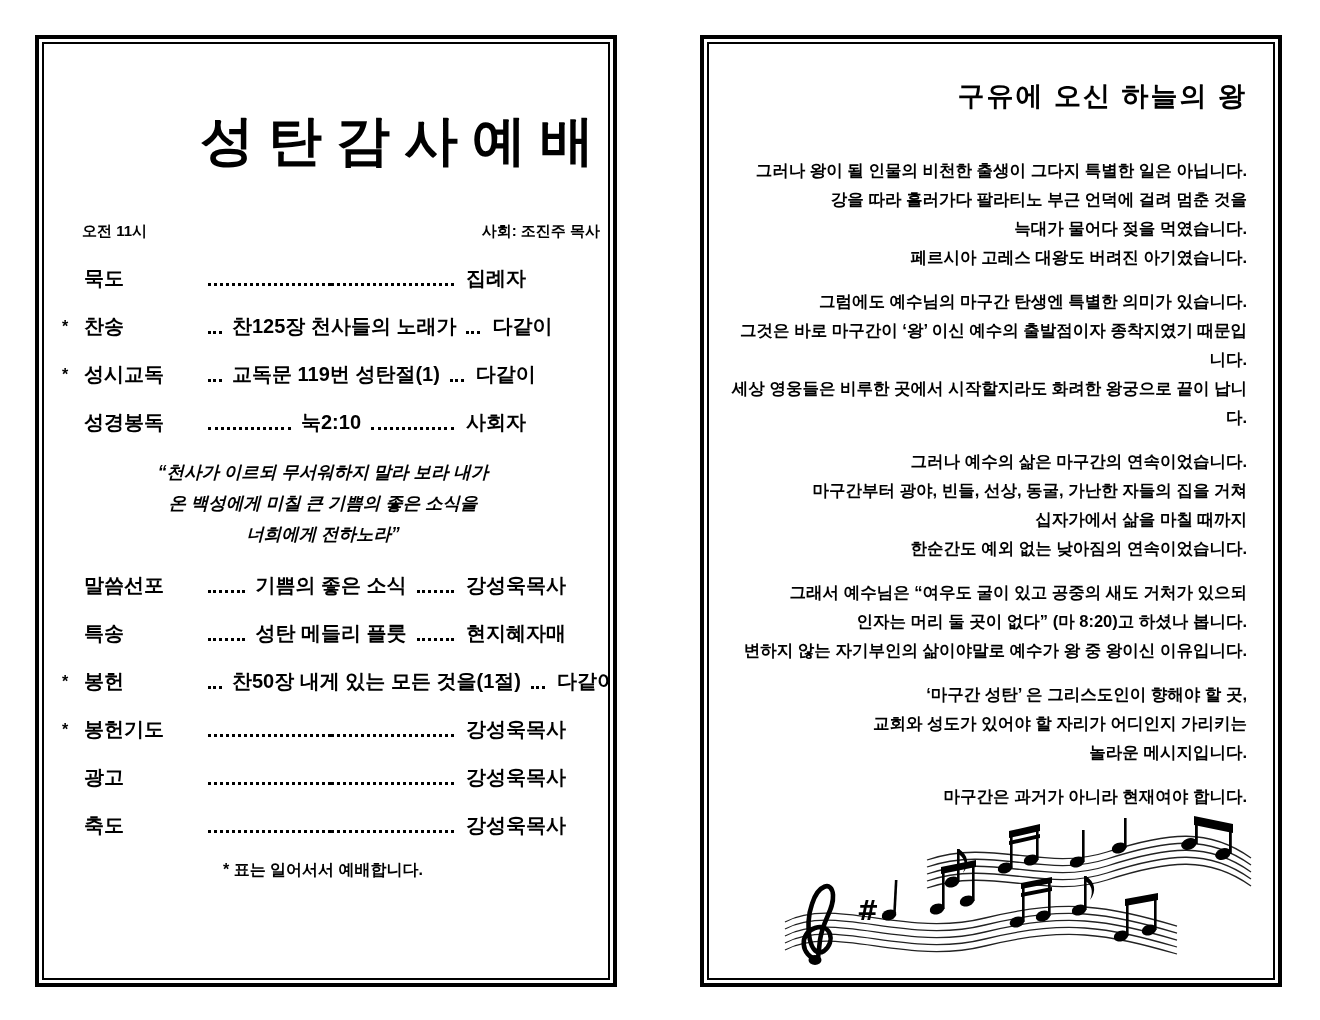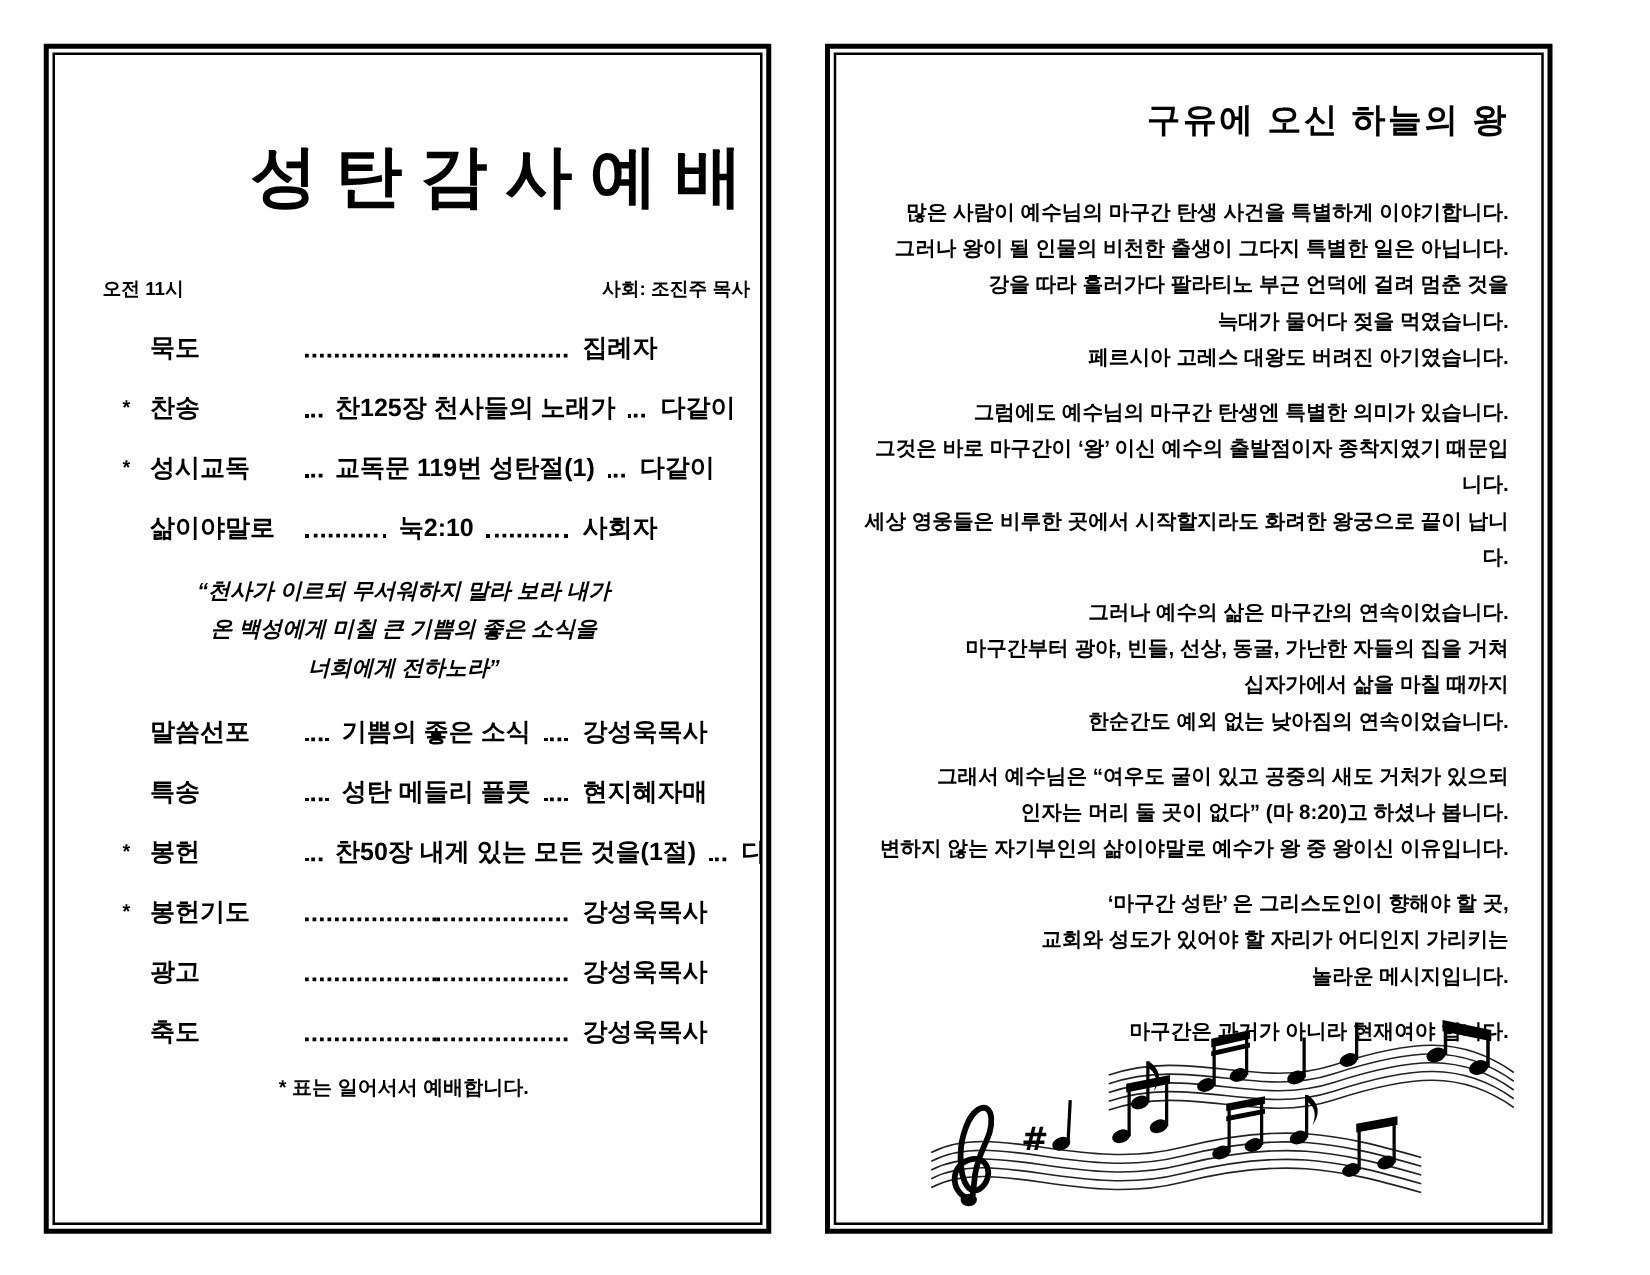--- a/index.html
+++ b/index.html
@@ -2,35 +2,35 @@
 <html><head>
 <meta charset="utf-8">
 <style>
   html,body{margin:0;padding:0;}
   body{
     width:1320px;height:1020px;background:#ffffff;color:#000;
     font-family:"Liberation Sans", sans-serif;position:relative;overflow:hidden;
   }
   .page{position:absolute;top:35px;width:582px;height:952px;border:4px solid #000;background:#fff;box-sizing:border-box;}
   .page-left{left:35px;}
-  .page-right{left:660px;}
+  .page-right{left:700px;}
   .page-inner{position:absolute;inset:3px;border:2px solid #000;box-sizing:border-box;overflow:hidden;}
 
   
   .worship-title{
     text-align:right;margin-top:60px;font-size:54px;line-height:72px;
     font-weight:bold;letter-spacing:14px;font-family:"DejaVu Serif", serif;
     white-space:nowrap;
   }
   .header-row{
     display:flex;justify-content:space-between;align-items:flex-end;
     margin:46px 8px 0 38px;font-weight:bold;font-size:15px;
   }
   .program{margin:24px 24px 0 18px;}
-  .prow{display:flex;align-items:center;height:27px;margin-bottom:21px;font-weight:bold;font-size:20px;margin-left:36px;}
+  .prow{display:flex;align-items:center;height:27px;margin-bottom:21px;font-weight:bold;font-size:20px;}
   .mark{width:22px;font-size:16px;flex:0 0 auto;}
   .plabel{flex:0 0 auto;width:112px;margin-right:12px;text-align:justify;text-align-last:justify;}
   .dots{flex:1 1 0;height:0;border-bottom:3px dotted #000;transform:translateY(6px);min-width:14px;}
   .pmid{flex:0 0 auto;margin:0 10px;white-space:nowrap;}
   .pmid:empty{display:none;}
   .pperf{flex:0 0 auto;width:118px;margin-left:12px;text-align:justify;text-align-last:justify;}
   .quote{
     text-align:center;font-weight:bold;font-size:17.5px;line-height:31px;
     margin:10px 0 22px 0;
     font-style:italic;
@@ -84,21 +84,21 @@
           <span class="plabel">성시교독</span>
           <span class="dots"></span>
           <span class="pmid">교독문 119번 성탄절(1)</span>
           <span class="dots"></span>
           <span class="pperf">다같이</span>
       </div>
 
 
       <div class="prow">
         <span class="mark"></span>
-          <span class="plabel">삶이야말로</span>
+          <span class="plabel">성경봉독</span>
           <span class="dots"></span>
           <span class="pmid">눅2:10</span>
           <span class="dots"></span>
           <span class="pperf">사회자</span>
       </div>
 
       <div class="quote">
         <div>“천사가 이르되 무서워하지 말라 보라 내가</div>
         <div>온 백성에게 미칠 큰 기쁨의 좋은 소식을</div>
         <div>너희에게 전하노라”</div>
@@ -160,21 +160,20 @@
   </div>
 </div>
 
 <div class="page page-right">
   <div class="page-inner">
 
     <div class="essay-title">구유에 오신 하늘의 왕</div>
 
     <div class="essay">
       <div class="para">
-        <div>많은 사람이 예수님의 마구간 탄생 사건을 특별하게 이야기합니다.</div>
         <div>그러나 왕이 될 인물의 비천한 출생이 그다지 특별한 일은 아닙니다.</div>
         <div>강을 따라 흘러가다 팔라티노 부근 언덕에 걸려 멈춘 것을</div>
         <div>늑대가 물어다 젖을 먹였습니다.</div>
         <div>페르시아 고레스 대왕도 버려진 아기였습니다.</div>
       </div>
       <div class="para">
         <div>그럼에도 예수님의 마구간 탄생엔 특별한 의미가 있습니다.</div>
         <div>그것은 바로 마구간이 ‘왕’ 이신 예수의 출발점이자 종착지였기 때문입니다.</div>
         <div>세상 영웅들은 비루한 곳에서 시작할지라도 화려한 왕궁으로 끝이 납니다.</div>
       </div>

